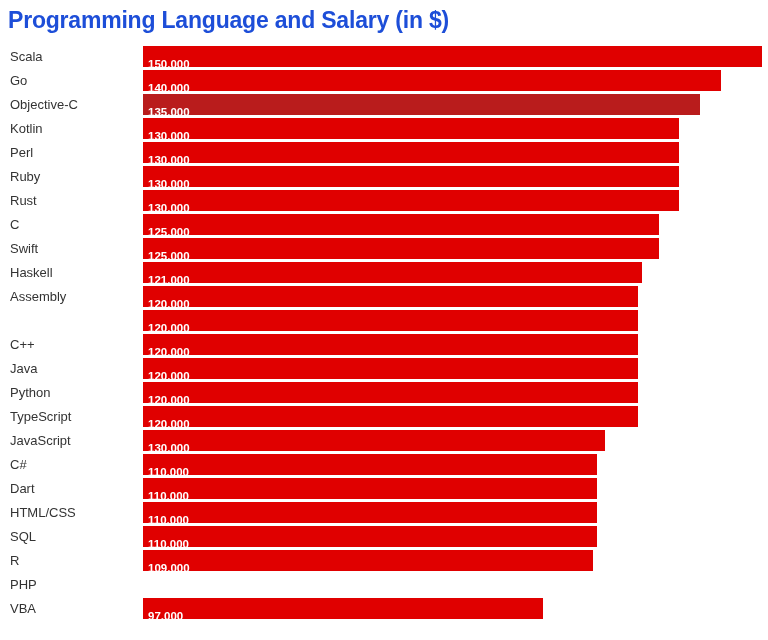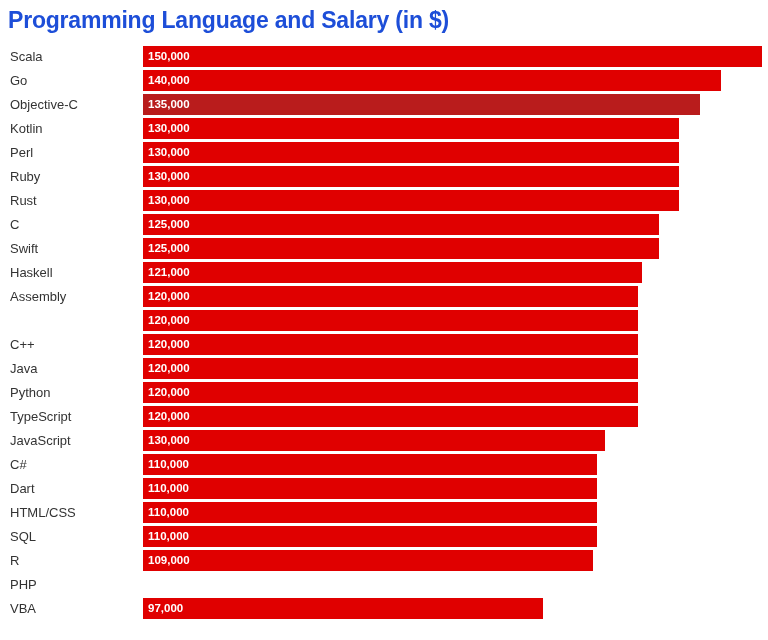--- a/index.html
+++ b/index.html
@@ -61,21 +61,21 @@
   .bar {
     position: absolute;
     left: 0;
     top: 0;
     height: 21px;
     background: #e00000;
   }
   .bar-value {
     position: absolute;
     left: 5px;
-    top: 0;
+    top: 8px;
     height: 21px;
     line-height: 21px;
     font-size: 11.5px;
     font-weight: bold;
     color: #ffffff;
     white-space: nowrap;
   }
 </style>
 </head>
 <body>

